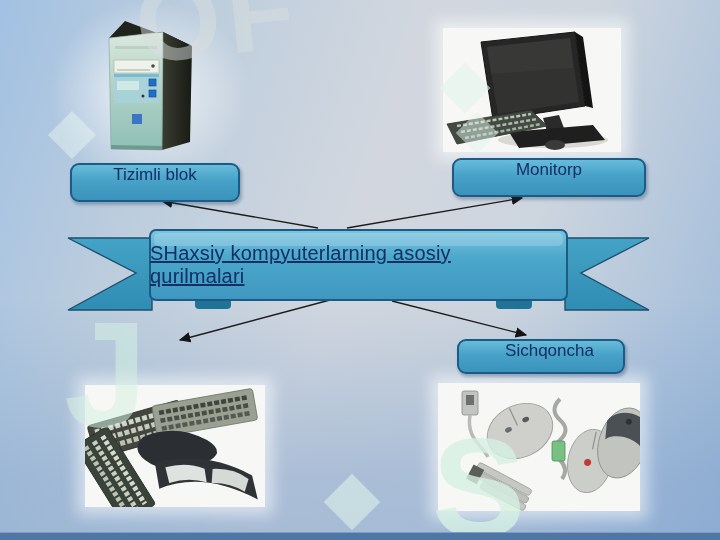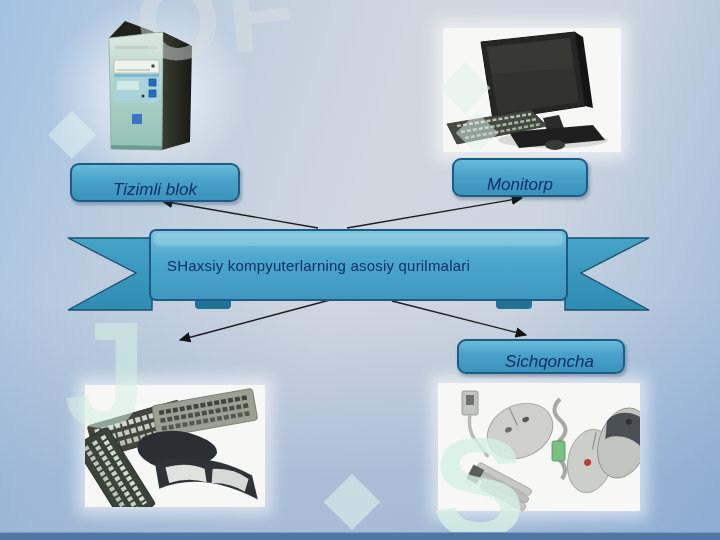--- a/index.html
+++ b/index.html
@@ -11,26 +11,26 @@
   }
   .bottom-bar{position:absolute;left:0;bottom:0;width:720px;height:7px;background:#4e77a5;border-top:1px solid #7e9ec4;}
   
   .glow{position:absolute;background:radial-gradient(closest-side,rgba(255,255,255,.8),rgba(255,255,255,0));}
   .photo{position:absolute;background:#f7f8f5;box-shadow:0 0 14px 8px rgba(255,255,255,.55);}
   .photo svg{display:block;}
   
   .wm-frag{position:absolute;font-weight:bold;line-height:1;user-select:none;pointer-events:none;}
   .wm-chip{position:absolute;pointer-events:none;transform:rotate(45deg);}
   
-  .label-box{position:absolute;box-sizing:border-box;display:flex;align-items:flex-end;justify-content:center;
+  .label-box{position:absolute;box-sizing:border-box;display:flex;align-items:flex-start;justify-content:center;
     background:linear-gradient(180deg,#67bcd9 0%,#47a1c8 45%,#3b93bc 100%);
     border:2px solid #1c5b87;border-radius:9px;color:#132f66;font-size:17px;
-    box-shadow:1.5px 2.5px 3px rgba(25,55,90,.3);font-style:italic;}
+    box-shadow:1.5px 2.5px 3px rgba(25,55,90,.3);}
   .banner-text{position:absolute;left:150px;top:230px;width:337px;height:70px;display:flex;
-    align-items:center;justify-content:center;color:#132f66;font-size:15px;letter-spacing:.2px;}
+    align-items:center;justify-content:center;color:#132f66;font-size:20px;letter-spacing:.2px;text-decoration:underline;}
   .abs{position:absolute;}
 </style>
 </head>
 <body>
 
 <div class="slide">
 
   <div class="glow" style="left:50px;top:0;width:200px;height:185px;"></div>
 
   <div class="abs" style="left:80px;top:10px;width:140px;height:150px;">
@@ -179,21 +179,21 @@
     <rect x="135" y="73" width="36" height="11" rx="4" fill="#1e7396"></rect>
     <rect x="436" y="73" width="36" height="11" rx="4" fill="#1e7396"></rect>
     <rect x="90" y="5" width="417" height="70" rx="6" fill="url(#gRect)" stroke="#1d5a84" stroke-width="2"></rect>
     <rect x="94" y="8" width="409" height="13" rx="5" fill="#ffffff" opacity="0.18"></rect>
   </svg>
   <div class="banner-text">SHaxsiy kompyuterlarning asosiy qurilmalari</div>
 
   <div class="label-box" style="left:70px;top:163px;width:170px;height:39px;">
     <span>Tizimli blok</span>
   </div>
-  <div class="label-box" style="left:452px;top:158px;width:136px;height:39px;">
+  <div class="label-box" style="left:452px;top:158px;width:194px;height:39px;">
     <span>Monitorp</span>
   </div>
   <div class="label-box" style="left:457px;top:339px;width:168px;height:35px;padding-left:17px;">
     <span>Sichqoncha</span>
   </div>
 
   <div class="bottom-bar"></div>
 </div>
 
 </body></html>

